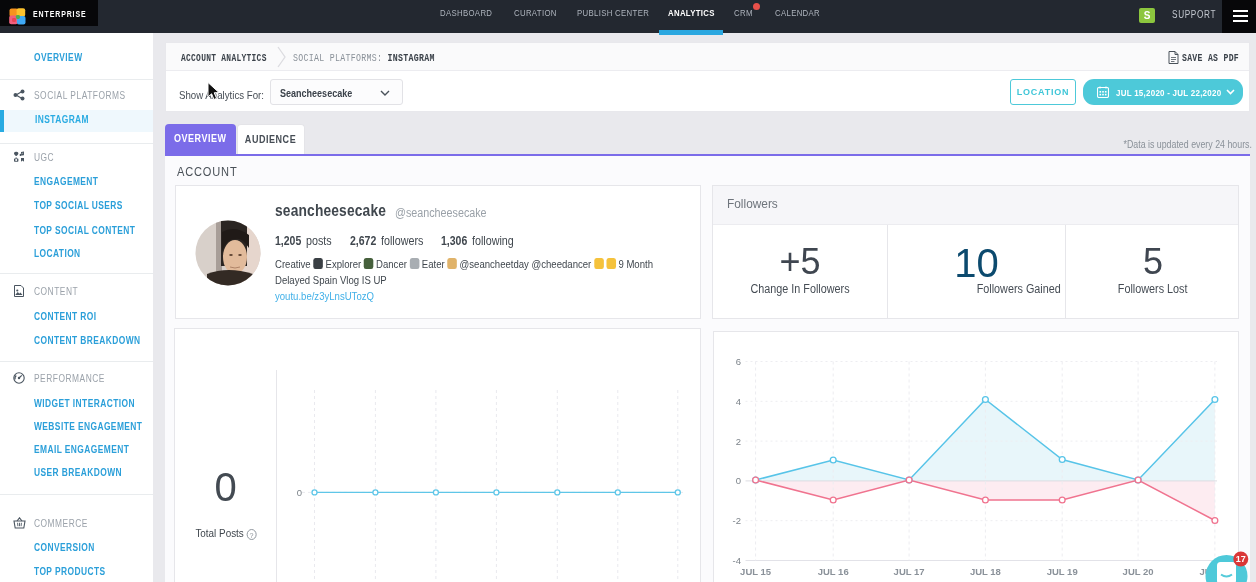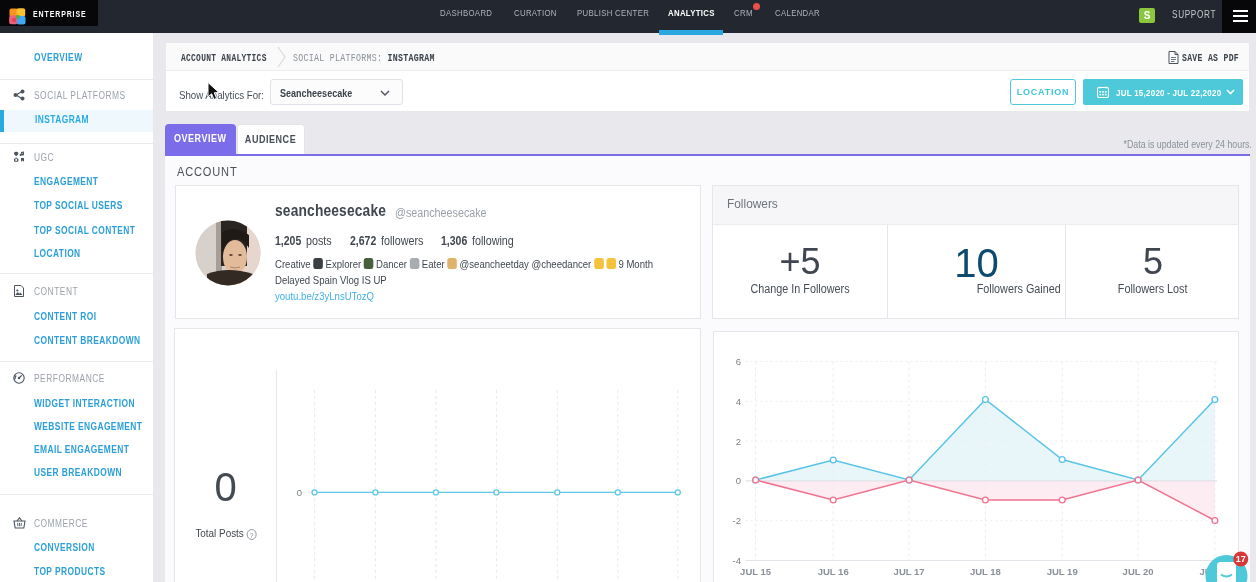--- a/index.html
+++ b/index.html
@@ -170,21 +170,21 @@
   </div>
   <div id="filtrow">
     <span class="tx" style="position:absolute;left:13px;top:18px;font-size:11px;color:#464d55;transform:scaleX(0.88)">Show Analytics For:</span>
     <div style="position:absolute;left:104px;top:8px;width:133px;height:26px;background:#fcfcfd;border:1px solid #e2e2e6;border-radius:3px">
       <span class="tx" style="position:absolute;left:9px;top:7px;font-size:11px;font-weight:bold;color:#3b424a;transform:scaleX(0.82)">Seancheesecake</span>
       <svg width="10" height="6" viewBox="0 0 10 6" style="position:absolute;right:12px;top:10px">
             <path d="M1,1 L5,5 L9,1" stroke="#4a525a" stroke-width="1.4" fill="none"></path>
           </svg>
     </div>
     <div style="position:absolute;left:844px;top:8px;width:66px;height:26px;background:#fff;border:1px solid #4dc9d9;border-radius:3px;color:#3fc6d8;font-size:9px;font-weight:bold;letter-spacing:0.8px;text-align:center;line-height:25px">LOCATION</div>
-    <div style="position:absolute;left:917px;top:8px;width:160px;height:26px;background:#4dc9d9;border-radius:2px">
+    <div style="position:absolute;left:917px;top:8px;width:160px;height:26px;background:#4dc9d9;border-radius:11px">
       <svg width="12" height="12" viewBox="0 0 12 12" style="position:absolute;left:14px;top:7px">
         <rect x="0.5" y="1.5" width="11" height="10" rx="1.5" fill="none" stroke="#fff" stroke-width="1.1"></rect>
         <line x1="3" y1="0.5" x2="3" y2="2.5" stroke="#fff" stroke-width="1.1"></line>
         <line x1="9" y1="0.5" x2="9" y2="2.5" stroke="#fff" stroke-width="1.1"></line>
         <rect x="2.5" y="5" width="1.6" height="1.6" fill="#fff"></rect>
             <rect x="5.2" y="5" width="1.6" height="1.6" fill="#fff"></rect>
             <rect x="7.9" y="5" width="1.6" height="1.6" fill="#fff"></rect>
         <rect x="2.5" y="7.8" width="1.6" height="1.6" fill="#fff"></rect>
             <rect x="5.2" y="7.8" width="1.6" height="1.6" fill="#fff"></rect>
             <rect x="7.9" y="7.8" width="1.6" height="1.6" fill="#fff"></rect>

